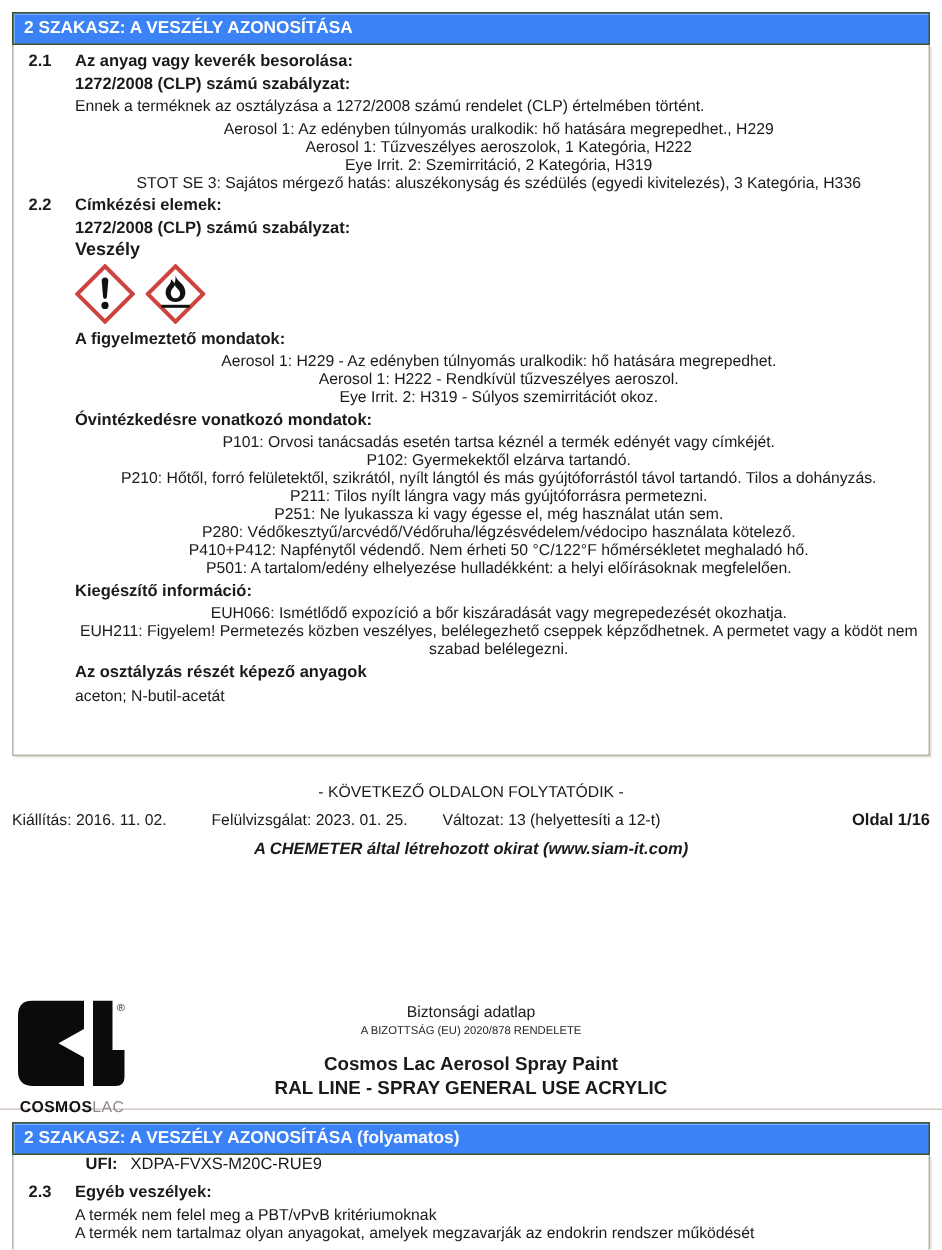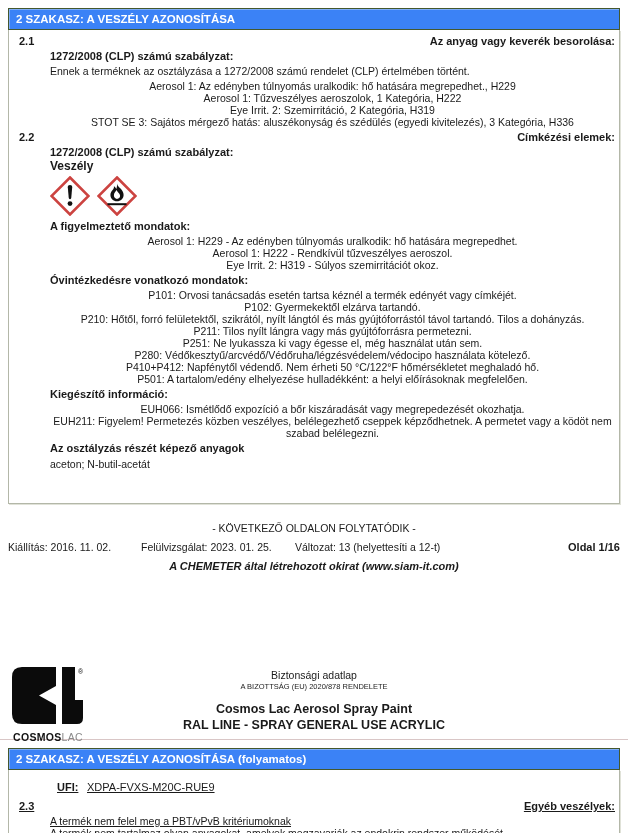--- a/index.html
+++ b/index.html
@@ -14,21 +14,21 @@
     box-shadow: inset 1px 1px 0 rgba(255,255,255,0.35);
     color:#ffffff; font-weight:bold; font-size:11.5px;
     padding:4px 6px 4px 7px; height:22px; line-height:13px;
   }
   .content-box {
     margin:0 8px; border:1px solid #b3b7a8; border-top:none;
     box-shadow:1px 1px 0 #e0e2d8;
     padding:5px 4px 0 10px; overflow:hidden;
   }
   .box1 { height:474px; }
-  .num-row { display:flex; margin-bottom:3px;justify-content:space-between; }
+  .num-row { display:flex; margin-bottom:3px; }
   .num { width:31px; font-weight:bold; font-size:11px; line-height:12px; flex:none; }
   .num-title { font-weight:bold; font-size:11px; line-height:12px; }
   .ind { margin-left:31px; }
   .hline { font-size:10.5px; line-height:12px; }
   .bhead { font-weight:bold; font-size:11px; line-height:12px; margin-bottom:3px; }
   .group { margin-bottom:3px;text-align:center; }
   .mb3 { margin-bottom:3px; }
   .signal { font-weight:bold; font-size:12px; line-height:11px; margin-bottom:4px; }
   .pictos { display:flex; gap:7px; margin-bottom:4px; height:40px; }
   .picto { width:40px; height:40px; }
@@ -47,21 +47,21 @@
   .logo { position:absolute; left:8px; top:3px; width:80px; text-align:center; }
   .brand { font-size:10.5px; letter-spacing:0.3px; margin-top:1px; white-space:nowrap; }
   .brand-bold { font-weight:bold; color:#111;margin-top:36px; }
   .brand-light { font-weight:normal; color:#8a8a8a; }
   .hdr-center { text-align:center; padding-top:5px; }
   .doc-type { font-size:10.5px; line-height:13px; }
   .reg { font-size:7.5px; line-height:10px; color:#222; }
   .prod { font-weight:bold; font-size:12.5px; line-height:16px; }
   .prod1 { margin-top:9px; }
   .hr2 { border:none; border-top:1px solid #d9c6c6; margin:6px 0 8px 0; }
-  .box2 { height:64px; border-bottom:none; padding-top:11px;text-decoration:underline; }
+  .box2 { height:64px; border-bottom:none; padding-top:0; }
   .ufi-row { display:flex; margin:0 0 7px 38px; font-size:11px; line-height:12px; }
   .ufi-label { font-weight:bold; width:30px; flex:none; }
 </style>
 </head>
 <body>
 
 <div style="height:8px"></div>
 
 <div class="banner">
   <span>2 SZAKASZ: A VESZÉLY AZONOSÍTÁSA</span>

